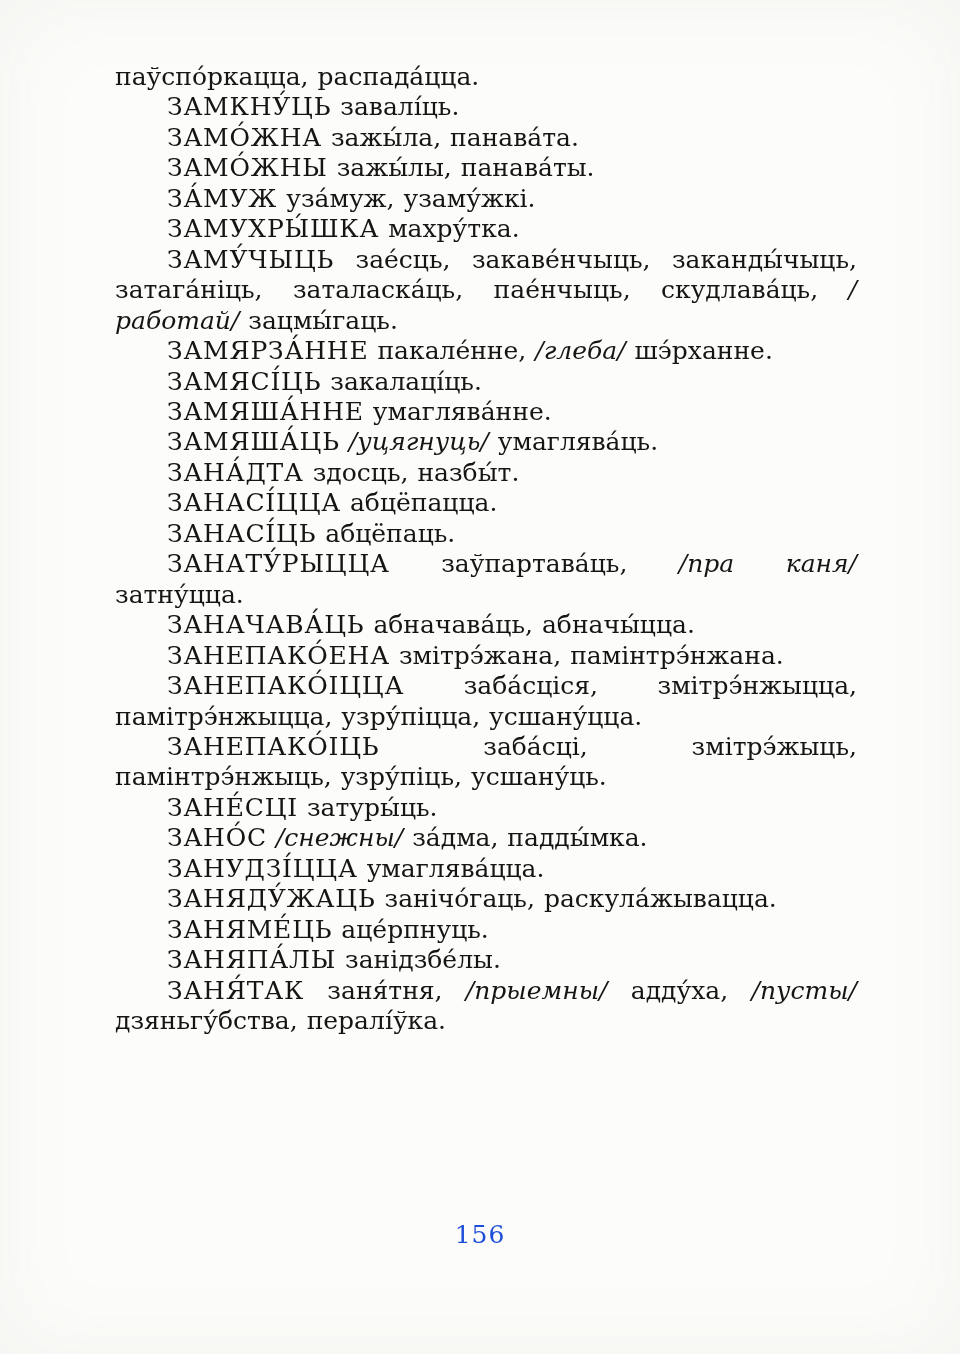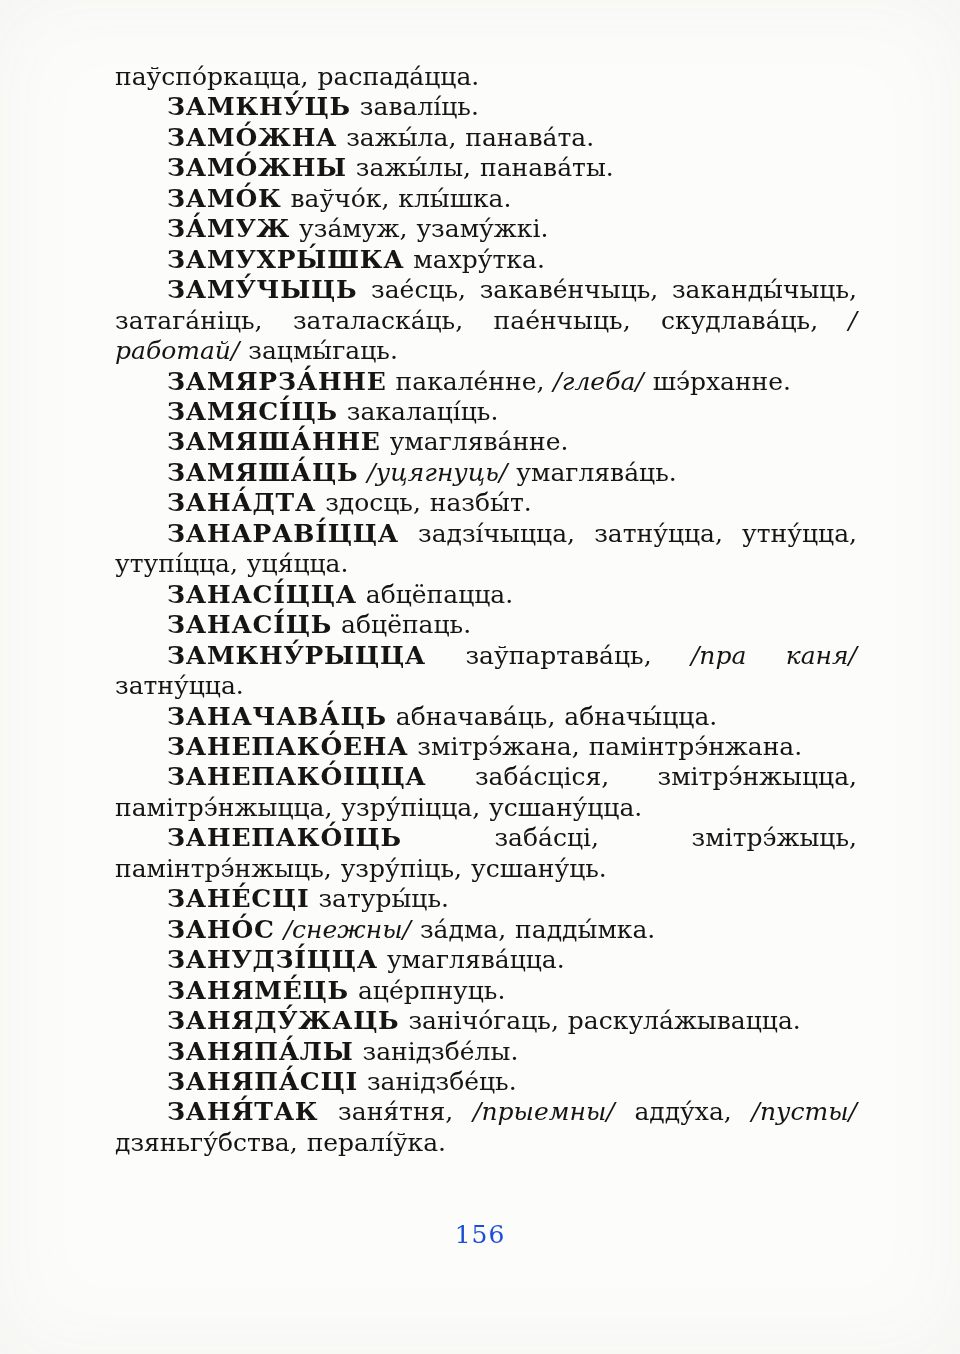--- a/index.html
+++ b/index.html
@@ -21,21 +21,21 @@
     top: 62px;
     width: 742px;
     font-size: 25px;
     line-height: 30.45px;
     text-align: justify;
     word-spacing: 1px;
   }
   p.cont { text-indent: 0; }
   p.entry { text-indent: 52px; }
   p.entry b {
-    font-weight: bold;
+    font-weight: normal;
     letter-spacing: 0.8px;
   }
   .it { font-style: italic; }
   .page-number {
     position: absolute;
     top: 1220px;
     left: 0;
     width: 100%;
     text-align: center;
     font-size: 25px;
@@ -46,41 +46,38 @@
 </head>
 <body>
 
 <div class="page">
   <div class="text-block">
     <p class="cont">паўспо́ркацца, распада́цца.</p>
     <div>
         <p class="entry"><b>ЗАМКНУ́ЦЬ</b> <span>завалі́ць.</span></p>
         <p class="entry"><b>ЗАМО́ЖНА</b> <span>зажы́ла, панава́та.</span></p>
         <p class="entry"><b>ЗАМО́ЖНЫ</b> <span>зажы́лы, панава́ты.</span></p>
-        <p class="entry"><b>ЗАМО́К</b> <span>ваўчо́к, клы́шка.</span></p>
         <p class="entry"><b>ЗА́МУЖ</b> <span>уза́муж, узаму́жкі.</span></p>
         <p class="entry"><b>ЗАМУХРЫ́ШКА</b> <span>махру́тка.</span></p>
         <p class="entry"><b>ЗАМУ́ЧЫЦЬ</b> <span>зае́сць, закаве́нчыць, заканды́чыць, затага́ніць, заталаска́ць, пае́нчыць, скудлава́ць, </span><span class="it">/работай/</span><span> зацмы́гаць.</span></p>
         <p class="entry"><b>ЗАМЯРЗА́ННЕ</b> <span>пакале́нне, </span><span class="it">/глеба/</span><span> шэ́рханне.</span></p>
         <p class="entry"><b>ЗАМЯСІ́ЦЬ</b> <span>закалаці́ць.</span></p>
         <p class="entry"><b>ЗАМЯША́ННЕ</b> <span>умаглява́нне.</span></p>
         <p class="entry"><b>ЗАМЯША́ЦЬ</b> <span class="it">/уцягнуць/</span><span> умаглява́ць.</span></p>
         <p class="entry"><b>ЗАНА́ДТА</b> <span>здосць, назбы́т.</span></p>
-        <p class="entry"><b>ЗАНАРАВІ́ЦЦА</b> <span>задзі́чыцца, затну́цца, утну́цца, утупі́цца, уця́цца.</span></p>
         <p class="entry"><b>ЗАНАСІ́ЦЦА</b> <span>абцёпацца.</span></p>
         <p class="entry"><b>ЗАНАСІ́ЦЬ</b> <span>абцёпаць.</span></p>
-        <p class="entry"><b>ЗАМКНУ́РЫЦЦА</b> <span>заўпартава́ць, </span><span class="it">/пра каня/</span><span> затну́цца.</span></p>
+        <p class="entry"><b>ЗАНАТУ́РЫЦЦА</b> <span>заўпартава́ць, </span><span class="it">/пра каня/</span><span> затну́цца.</span></p>
         <p class="entry"><b>ЗАНАЧАВА́ЦЬ</b> <span>абначава́ць, абначы́цца.</span></p>
         <p class="entry"><b>ЗАНЕПАКО́ЕНА</b> <span>змітрэ́жана, памінтрэ́нжана.</span></p>
         <p class="entry"><b>ЗАНЕПАКО́ІЦЦА</b> <span>заба́сціся, змітрэ́нжыцца, памітрэ́нжыцца, узру́піцца, усшану́цца.</span></p>
         <p class="entry"><b>ЗАНЕПАКО́ІЦЬ</b> <span>заба́сці, змітрэ́жыць, памінтрэ́нжыць, узру́піць, усшану́ць.</span></p>
         <p class="entry"><b>ЗАНЕ́СЦІ</b> <span>затуры́ць.</span></p>
         <p class="entry"><b>ЗАНО́С</b> <span class="it">/снежны/</span><span> за́дма, падды́мка.</span></p>
         <p class="entry"><b>ЗАНУДЗІ́ЦЦА</b> <span>умаглява́цца.</span></p>
+        <p class="entry"><b>ЗАНЯДУ́ЖАЦЬ</b> <span>занічо́гаць, раскула́жывацца.</span></p>
         <p class="entry"><b>ЗАНЯМЕ́ЦЬ</b> <span>аце́рпнуць.</span></p>
-        <p class="entry"><b>ЗАНЯДУ́ЖАЦЬ</b> <span>занічо́гаць, раскула́жывацца.</span></p>
         <p class="entry"><b>ЗАНЯПА́ЛЫ</b> <span>занідзбе́лы.</span></p>
-        <p class="entry"><b>ЗАНЯПА́СЦІ</b> <span>занідзбе́ць.</span></p>
         <p class="entry"><b>ЗАНЯ́ТАК</b> <span>заня́тня, </span><span class="it">/прыемны/</span><span> адду́ха, </span><span class="it">/пусты/</span><span> дзяньгу́бства, пералі́ўка.</span></p>
       </div>
   </div>
   <div class="page-number">156</div>
 </div>
 
 </body></html>

